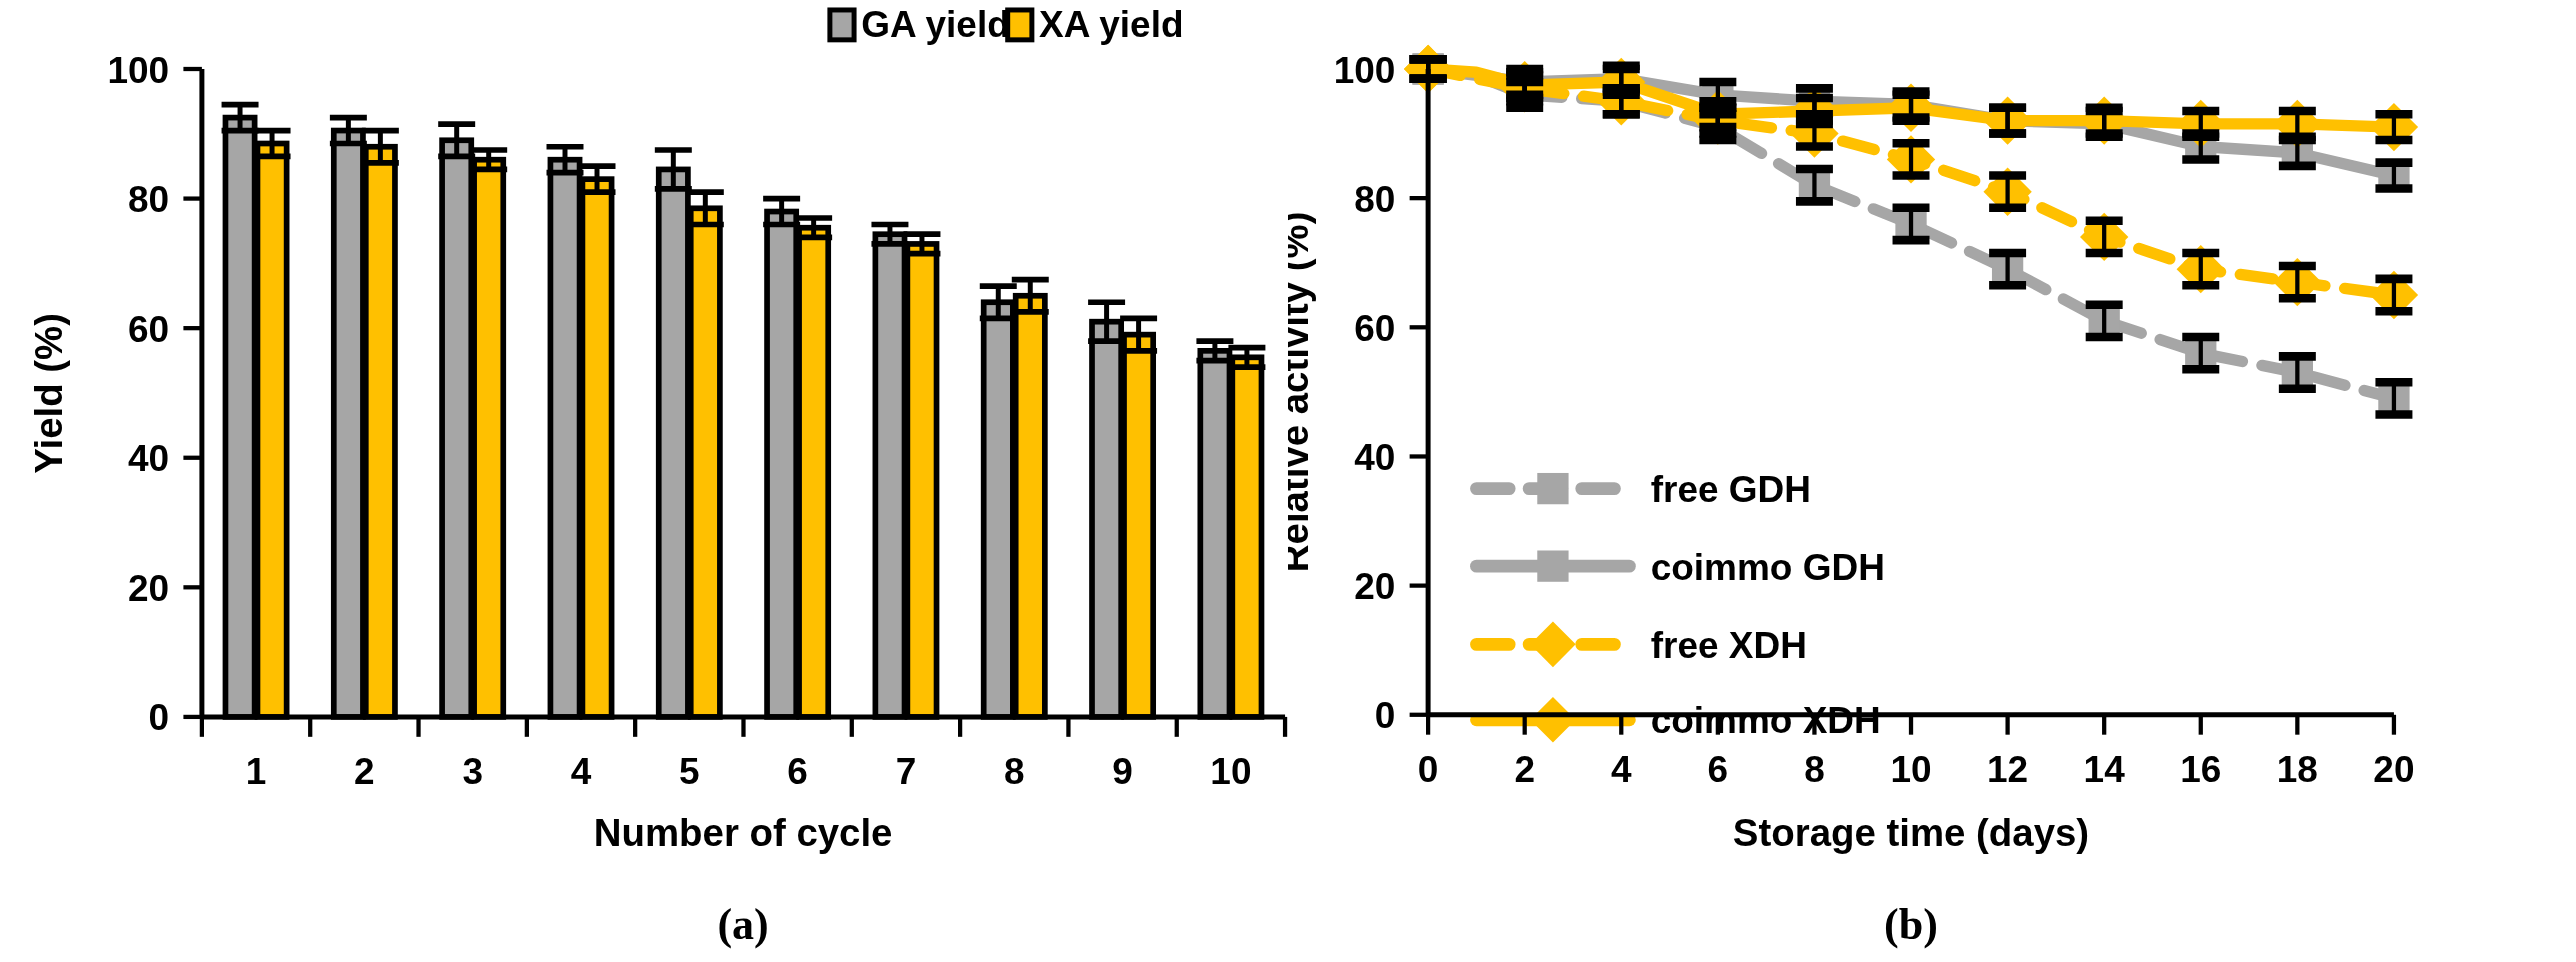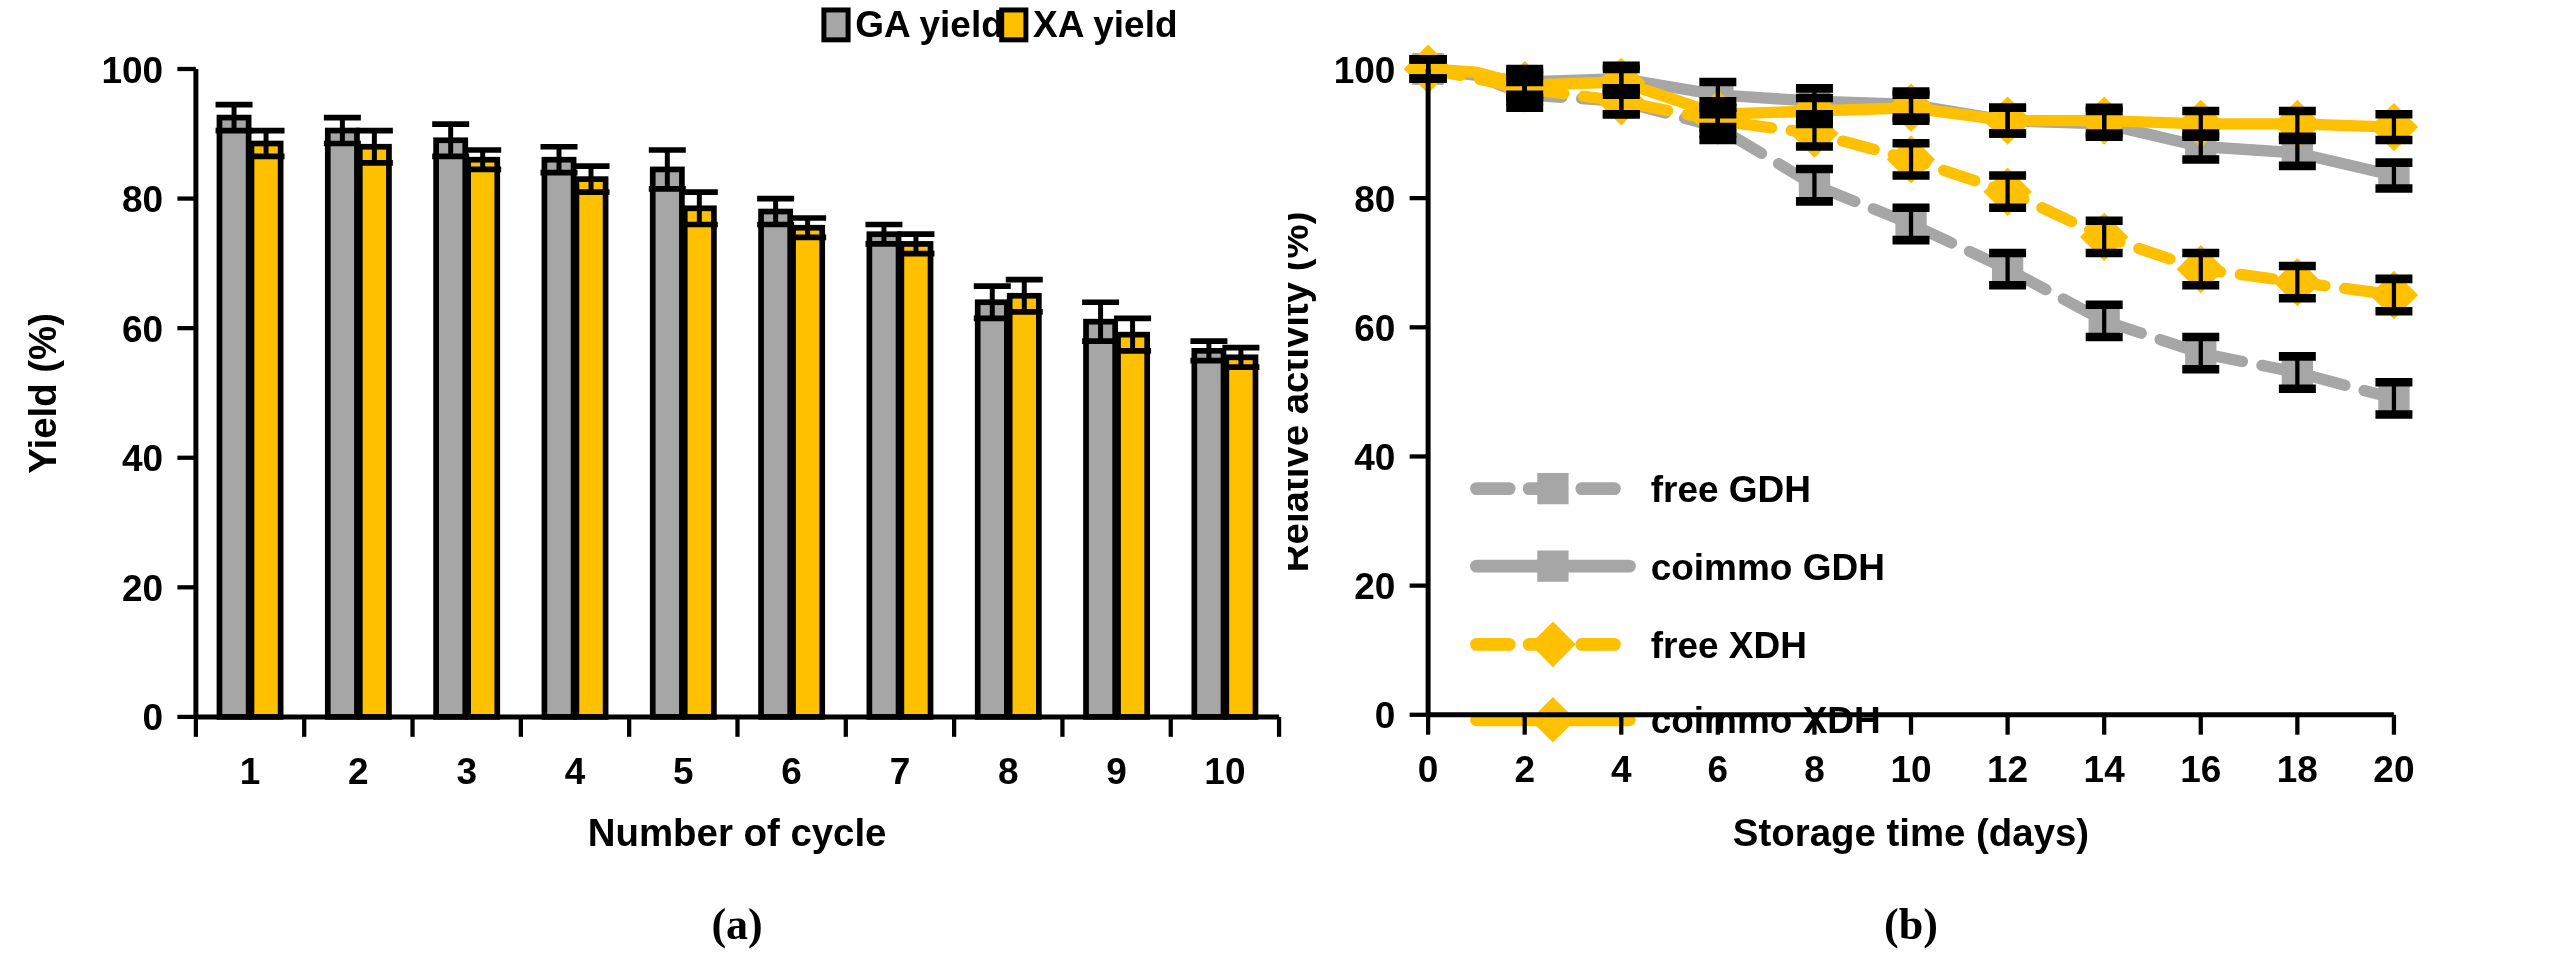--- a/index.html
+++ b/index.html
@@ -1,19 +1,19 @@
 <!DOCTYPE html>
 <html style="font-size:11.4px"><head>
 <meta charset="utf-8">
 <style>
   html, body { margin:0; padding:0; background:#ffffff; }
   body { width:2576px; height:963px; font-family:"Liberation Sans", sans-serif; color:#000; overflow:hidden; }
   .figure { position:relative; width:2576px; height:963px; }
   .panel { position:absolute; top:0; }
-  #panel-a { left:6px; width:1288px; height:727px; }
+  #panel-a { left:12px; width:1288px; height:727px; }
   #panel-b { left:1288px; width:1288px; height:963px; }
   svg { display:block; }
   .tick-label { font-family:"Liberation Sans", sans-serif; font-weight:bold; font-size:52px; fill:#000; }
   .axis-title { font-family:"Liberation Sans", sans-serif; font-weight:bold; font-size:54px; fill:#000; }
   .legend-label { font-family:"Liberation Sans", sans-serif; font-weight:bold; font-size:52px; fill:#000; }
   .panel-caption { font-family:"Liberation Serif", serif; font-weight:bold; font-size:62px; fill:#000; }
   .axis-line { stroke:#000; stroke-width:7; fill:none; }
   .tick-line { stroke:#000; stroke-width:6; }
   .err { stroke:#000; stroke-width:7; }
   .errcap { stroke:#000; stroke-width:8; }

